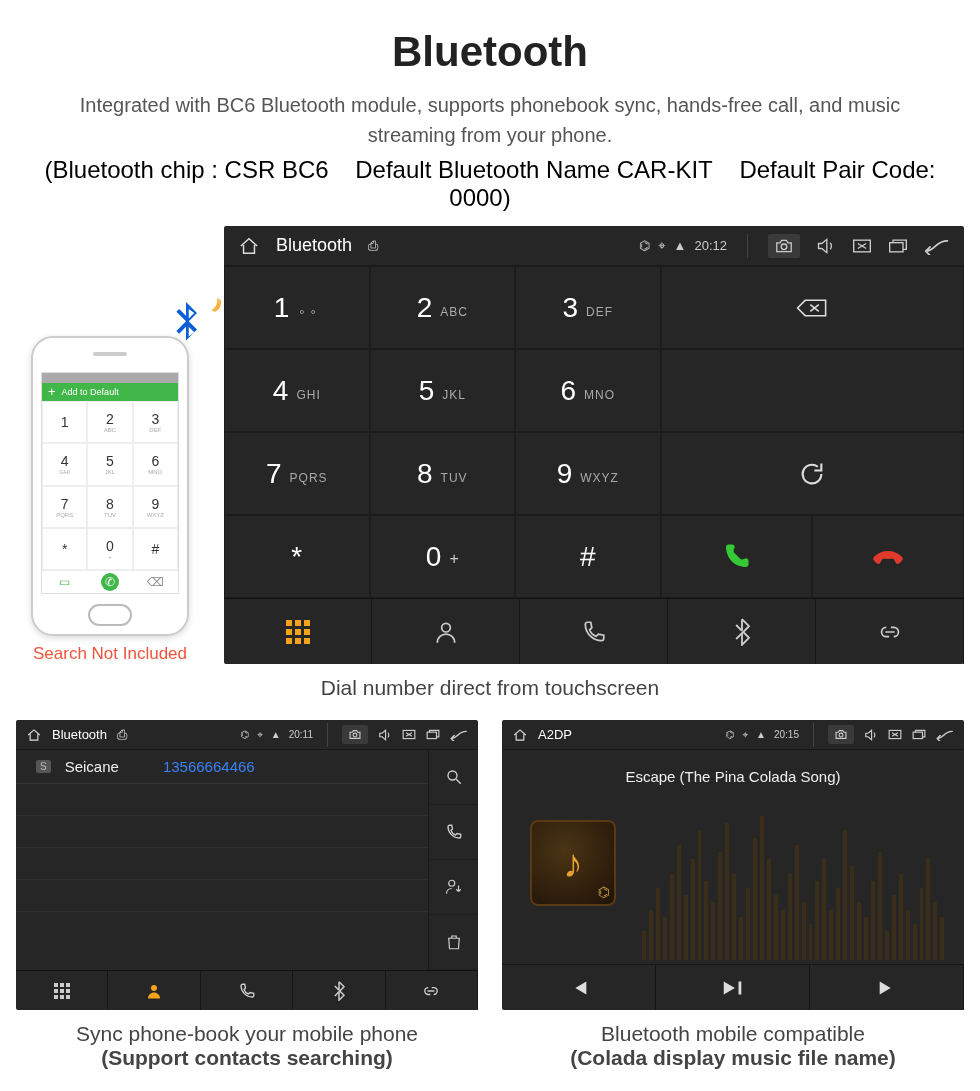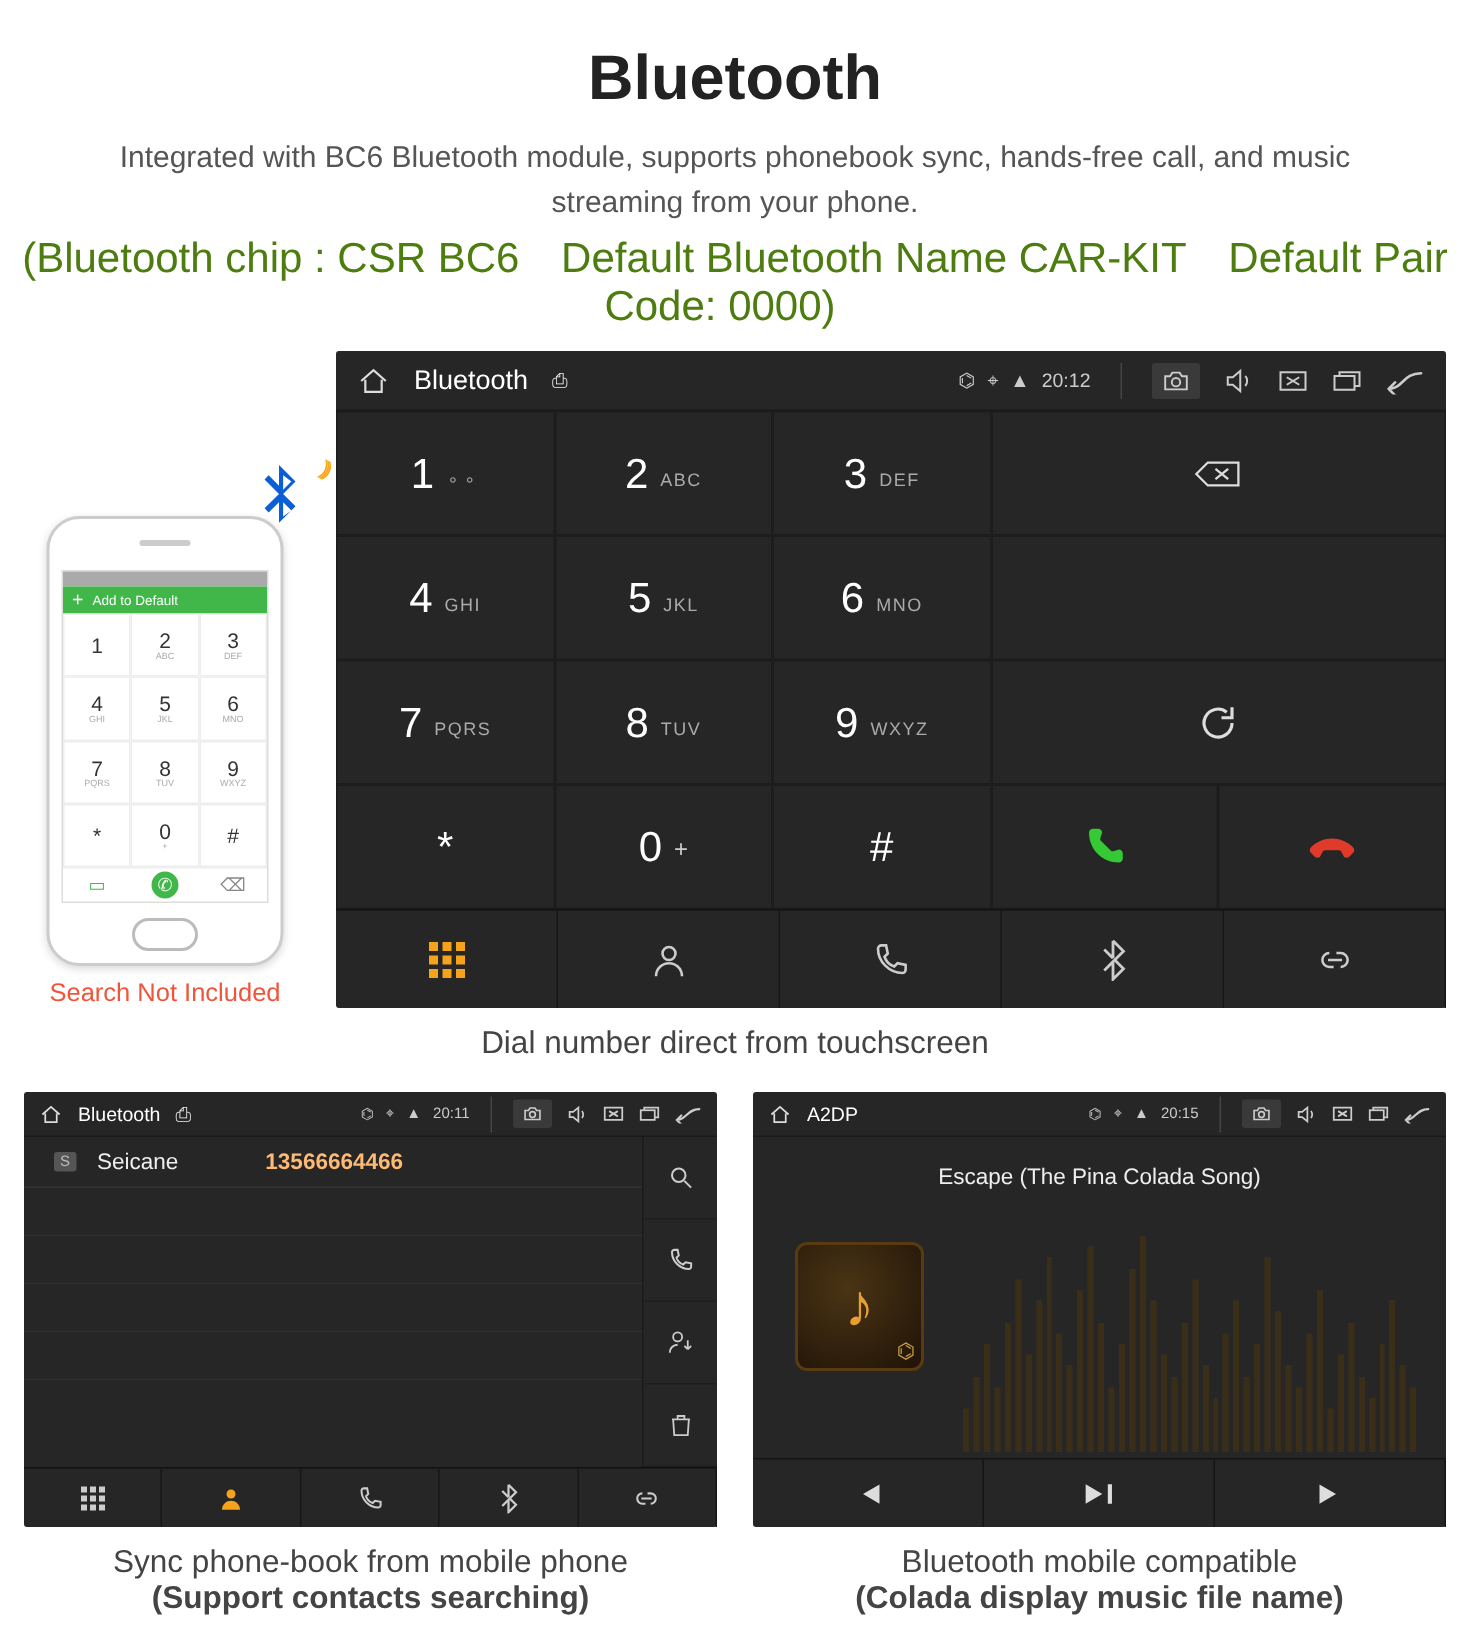--- a/index.html
+++ b/index.html
@@ -19,22 +19,22 @@
   }
   .subtitle {
     font-size: 20px;
     color: #555;
     text-align: center;
     line-height: 1.5;
     max-width: 880px;
     margin: 0 auto 6px;
   }
   .specline {
-    font-size: 28px;
-    color: #4d7c0f;
+    font-size: 24px;
+    color: #000000;
     text-align: center;
     margin-bottom: 14px;
   }
   .specline span { margin: 0 20px 0 0; }
 
   
   .row-top { display: flex; align-items: flex-end; gap: 20px; margin: 0 8px 6px; }
   .phone-col { width: 188px; display:flex; flex-direction:column; align-items:center; }
   .phone-mock {
     width: 158px; height: 300px; border: 2px solid #ccc; border-radius: 22px;
@@ -108,21 +108,21 @@
   .hu-small .hu-top .sysicon{font-size:13px;}
   .hu-small .hu-tabs{height:40px;}
   .hu-small .hu-tab{font-size:18px;}
   .hu-small .gridicon{grid-template-columns:repeat(3,4px);grid-template-rows:repeat(3,4px);gap:2px;}
 
   .contacts-body{flex:1;display:flex;}
   .contacts-list{flex:1;display:flex;flex-direction:column;}
   .search{margin:8px 12px;background:#353535;border-radius:3px;padding:5px 10px;color:#888;font-size:13px;}
   .contact-row{display:flex;align-items:center;gap:14px;padding:8px 20px;border-bottom:1px solid #333;font-size:15px;}
   .contact-row .badge{background:#555;color:#bbb;font-size:10px;padding:1px 4px;border-radius:2px;}
-  .contact-row .num{margin-left:44px;color:#fdba74;font-weight:bold;}
+  .contact-row .num{margin-left:30px;color:#3b82f6;}
   .blank-rows{flex:1;}
   .blank-rows div{height:32px;border-bottom:1px solid #2f2f2f;}
   .side-actions{width:50px;display:flex;flex-direction:column;border-left:1px solid #1a1a1a;}
   .side-actions div{flex:1;display:flex;align-items:center;justify-content:center;font-size:18px;color:#ccc;border-bottom:1px solid #1e1e1e;cursor:pointer;}
 
   .music-body{flex:1;position:relative;display:flex;flex-direction:column;align-items:center;justify-content:flex-start;overflow:hidden;}
   .track-title{margin:18px 0 12px;font-size:15px;color:#eee;}
   .album{width:86px;height:86px;border:2px solid #5a3a10;border-radius:8px;display:flex;align-items:center;justify-content:center;background:radial-gradient(circle at 40% 35%, #4a3414, #1f1308);position:absolute;left:28px;top:70px;}
   .album .note{font-size:40px;color:#e6a030;position:relative;}
   .album .btcorner{position:absolute;bottom:4px;right:4px;font-size:14px;color:#caa24a;}
@@ -509,21 +509,21 @@
               </svg>
             </div>
           <div class="hu-tab">
               <svg width="22" height="16" viewBox="0 0 32 20">
                 <path fill="none" stroke="currentColor" stroke-width="2" d="M12 5a5 5 0 100 10h3M20 15a5 5 0 100-10h-3m-6 5h10"></path>
               </svg>
             </div>
         </div>
       </div>
       <p class="caption">
-        <span>Sync phone-book from mobile phone</span>
+        <span>Sync phone-book your mobile phone</span>
         <span class="sub">(Support contacts searching)</span>
       </p>
     </div>
 
     <div class="col">
       <div class="hu hu-small">
         <div class="hu-top">
           <span class="sysicon">
               <svg width="16" height="14" viewBox="0 0 24 22">
                 <path fill="none" stroke="#ddd" stroke-width="1.8" d="M3 11L12 3l9 8M6 10v9h12v-9"></path>

